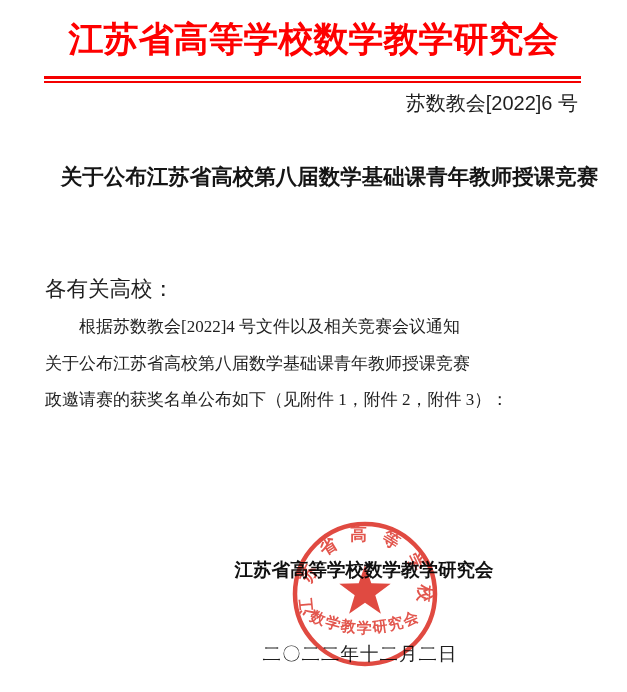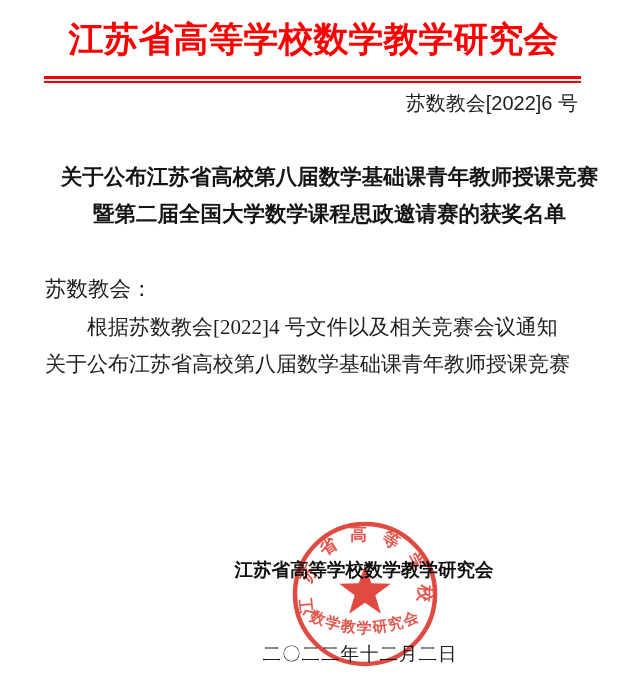--- a/index.html
+++ b/index.html
@@ -68,21 +68,21 @@
     left: 45px;
     font-size: 21.5px;
     line-height: 26px;
     white-space: nowrap;
   }
   .body-paragraph {
     position: absolute;
     top: 309px;
     left: 45px;
     width: 545px;
-    font-size: 21px;
+    font-size: 17px;
     line-height: 36.7px;
   }
   .body-paragraph .para-line { white-space: nowrap; }
   .body-paragraph .para-line.indented { text-indent: 2em; }
   .signature-line {
     position: absolute;
     top: 557px;
     left: 102px;
     width: 524px;
     text-align: center;
@@ -126,28 +126,28 @@
 <div class="page">
 
   <div class="org-header">江苏省高等学校数学教学研究会</div>
 
   <div class="red-rule"></div>
 
   <div class="doc-number">苏数教会[2022]6 号</div>
 
   <div class="doc-title">
     <div class="title-line">关于公布江苏省高校第八届数学基础课青年教师授课竞赛</div>
-    <div class="title-line">暨第二届全国大学数学课程思政邀请赛的获奖名单</div>
   </div>
 
-  <div class="salutation">苏数教会：</div>
+  <div class="salutation">各有关高校：</div>
 
   <div class="body-paragraph">
     <div class="para-line indented">根据苏数教会[2022]4 号文件以及相关竞赛会议通知</div>
     <div class="para-line">关于公布江苏省高校第八届数学基础课青年教师授课竞赛</div>
+    <div class="para-line">政邀请赛的获奖名单公布如下（见附件 1，附件 2，附件 3）：</div>
   </div>
 
   <div class="signature-line">江苏省高等学校数学教学研究会</div>
 
   <div class="date-line">二〇二二年十二月二日</div>
 
   <svg class="seal" viewBox="0 0 160 160" xmlns="http://www.w3.org/2000/svg">
     <circle cx="80" cy="80" r="70" fill="none" stroke="#de3a31" stroke-width="4.5"></circle>
     <polygon points="80,51 86.3,69.3 105.7,69.7 90.3,81.3 95.9,99.8 80,88.8 64.1,99.8 69.7,81.3 54.3,69.7 73.7,69.3" fill="#de3a31"></polygon>
     <defs>

